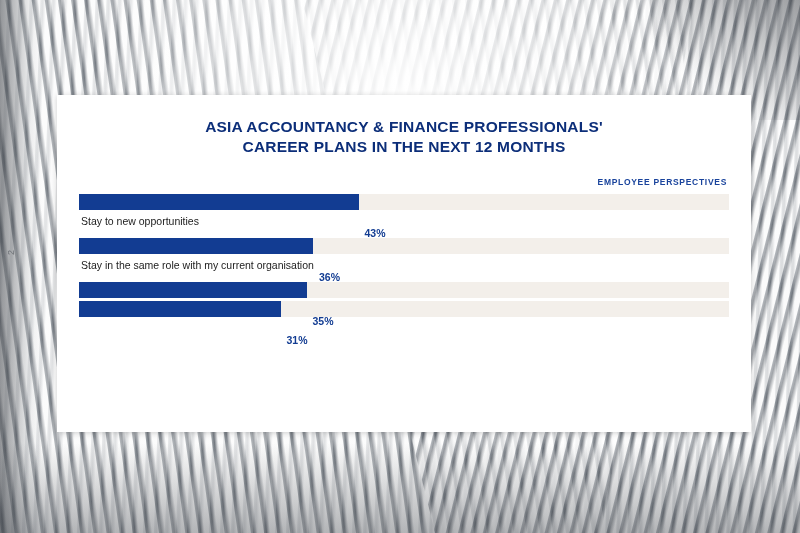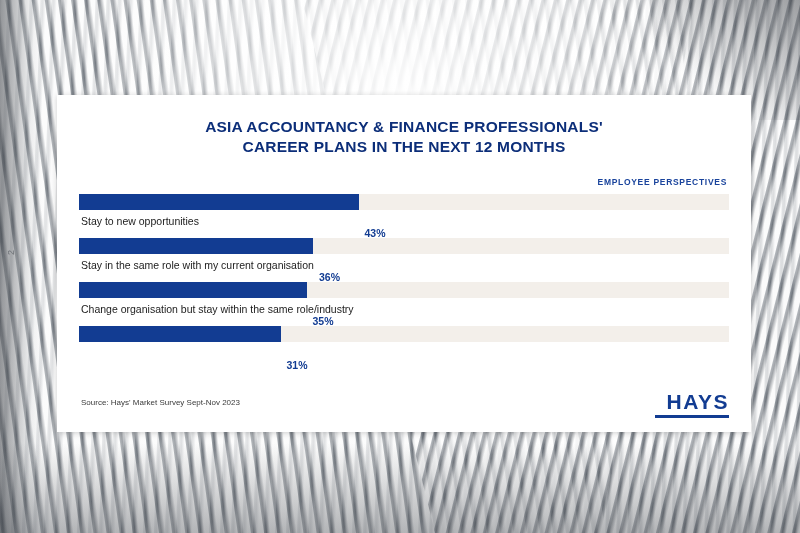--- a/index.html
+++ b/index.html
@@ -259,33 +259,27 @@
             <div class="value" style="left:calc(36% + 6px)">36%</div>
           </div>
           <div class="bar-label">Stay in the same role with my current organisation</div>
         </div>
 
         <div class="bar-group">
           <div class="track">
             <div class="fill" style="width:35%"></div>
             <div class="value" style="left:calc(35% + 6px)">35%</div>
           </div>
-          <div class="bar-label">Change organisation but stay within the same role/industry</div>
         </div>
 
         <div class="bar-group">
           <div class="track">
             <div class="fill" style="width:31%"></div>
             <div class="value" style="left:calc(31% + 6px)">31%</div>
           </div>
         </div>
 
       </div>
 
-      <div class="footer">
-        <div class="source">Source: Hays' Market Survey Sept-Nov 2023</div>
-        <div class="logo">HAYS</div>
-        <div class="logo-underline"></div>
-      </div>
 
     </div>
   </div>
 </div>
 
 </body></html>

